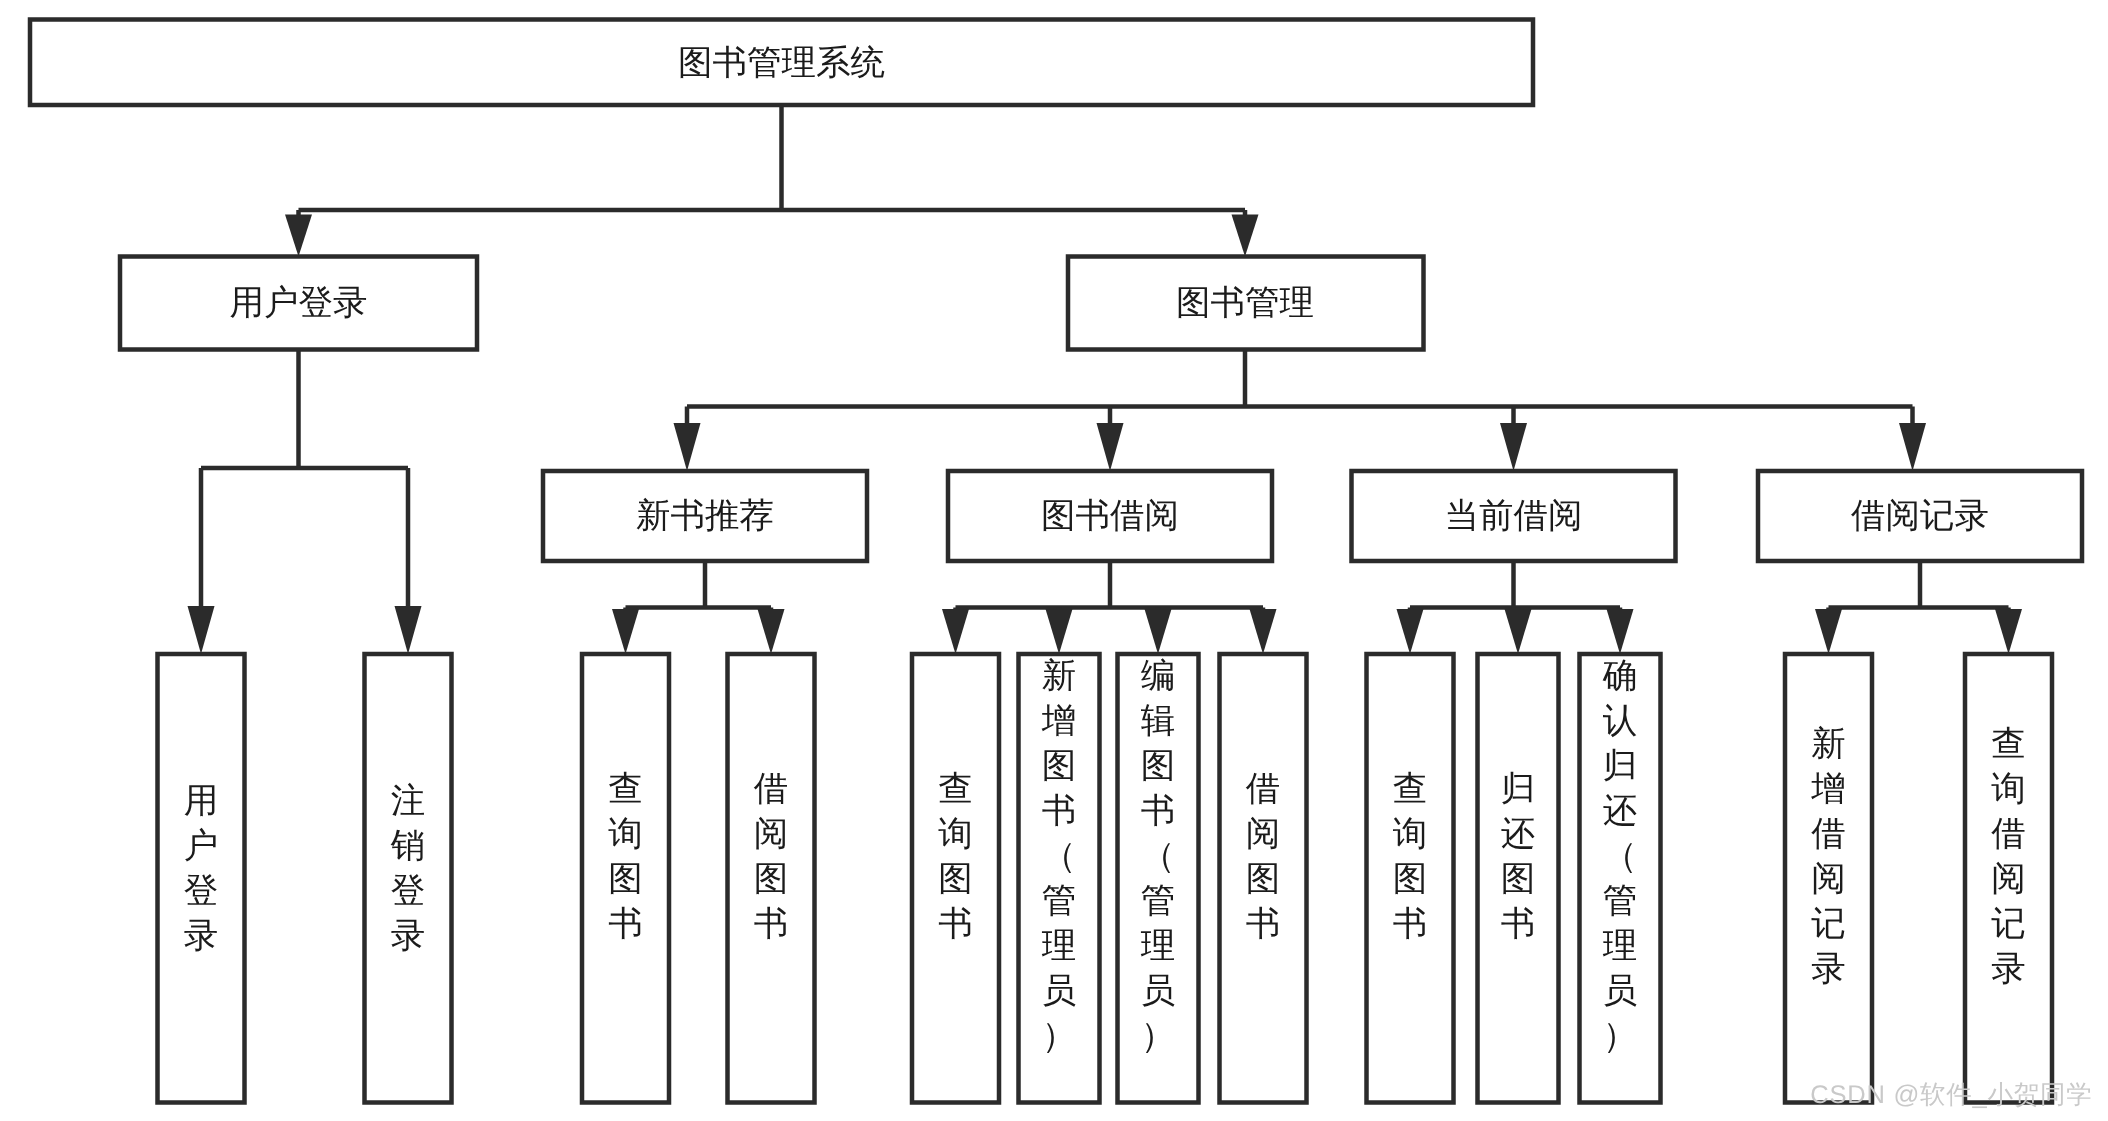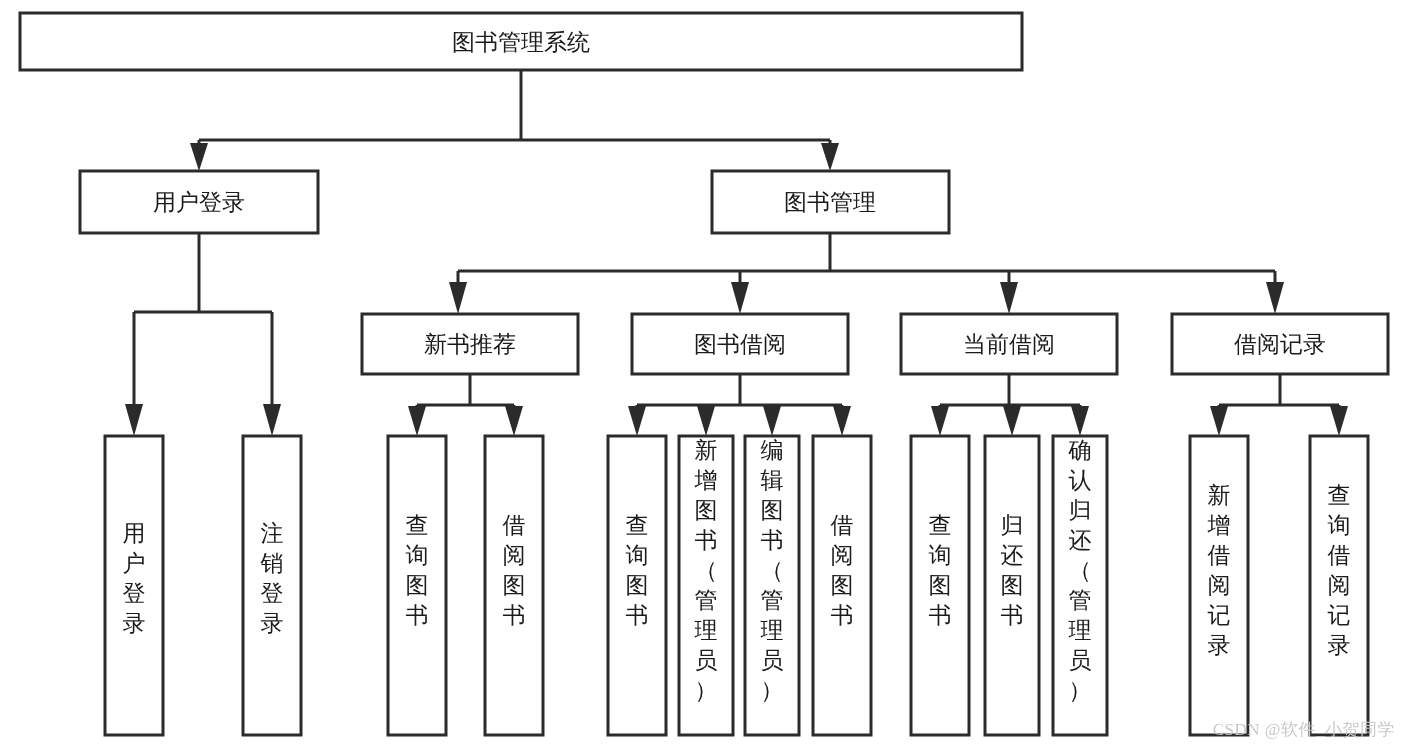--- a/index.html
+++ b/index.html
@@ -43,21 +43,21 @@
   .leaf-label {
     fill: #1b1b1b;
     font-family: "DejaVu Sans", "Liberation Sans", sans-serif;
     font-size: 23px;
     text-anchor: middle;
   }
   .watermark {
     position: absolute;
     right: 10px;
     bottom: 6px;
-    font-family: Liberation Serif, serif;
+    font-family: Liberation Sans, sans-serif;
     font-size: 17px;
     color: #c9c9c9;
     letter-spacing: 0.5px;
     white-space: nowrap;
     pointer-events: none;
   }
 </style>
 </head>
 <body>
 

